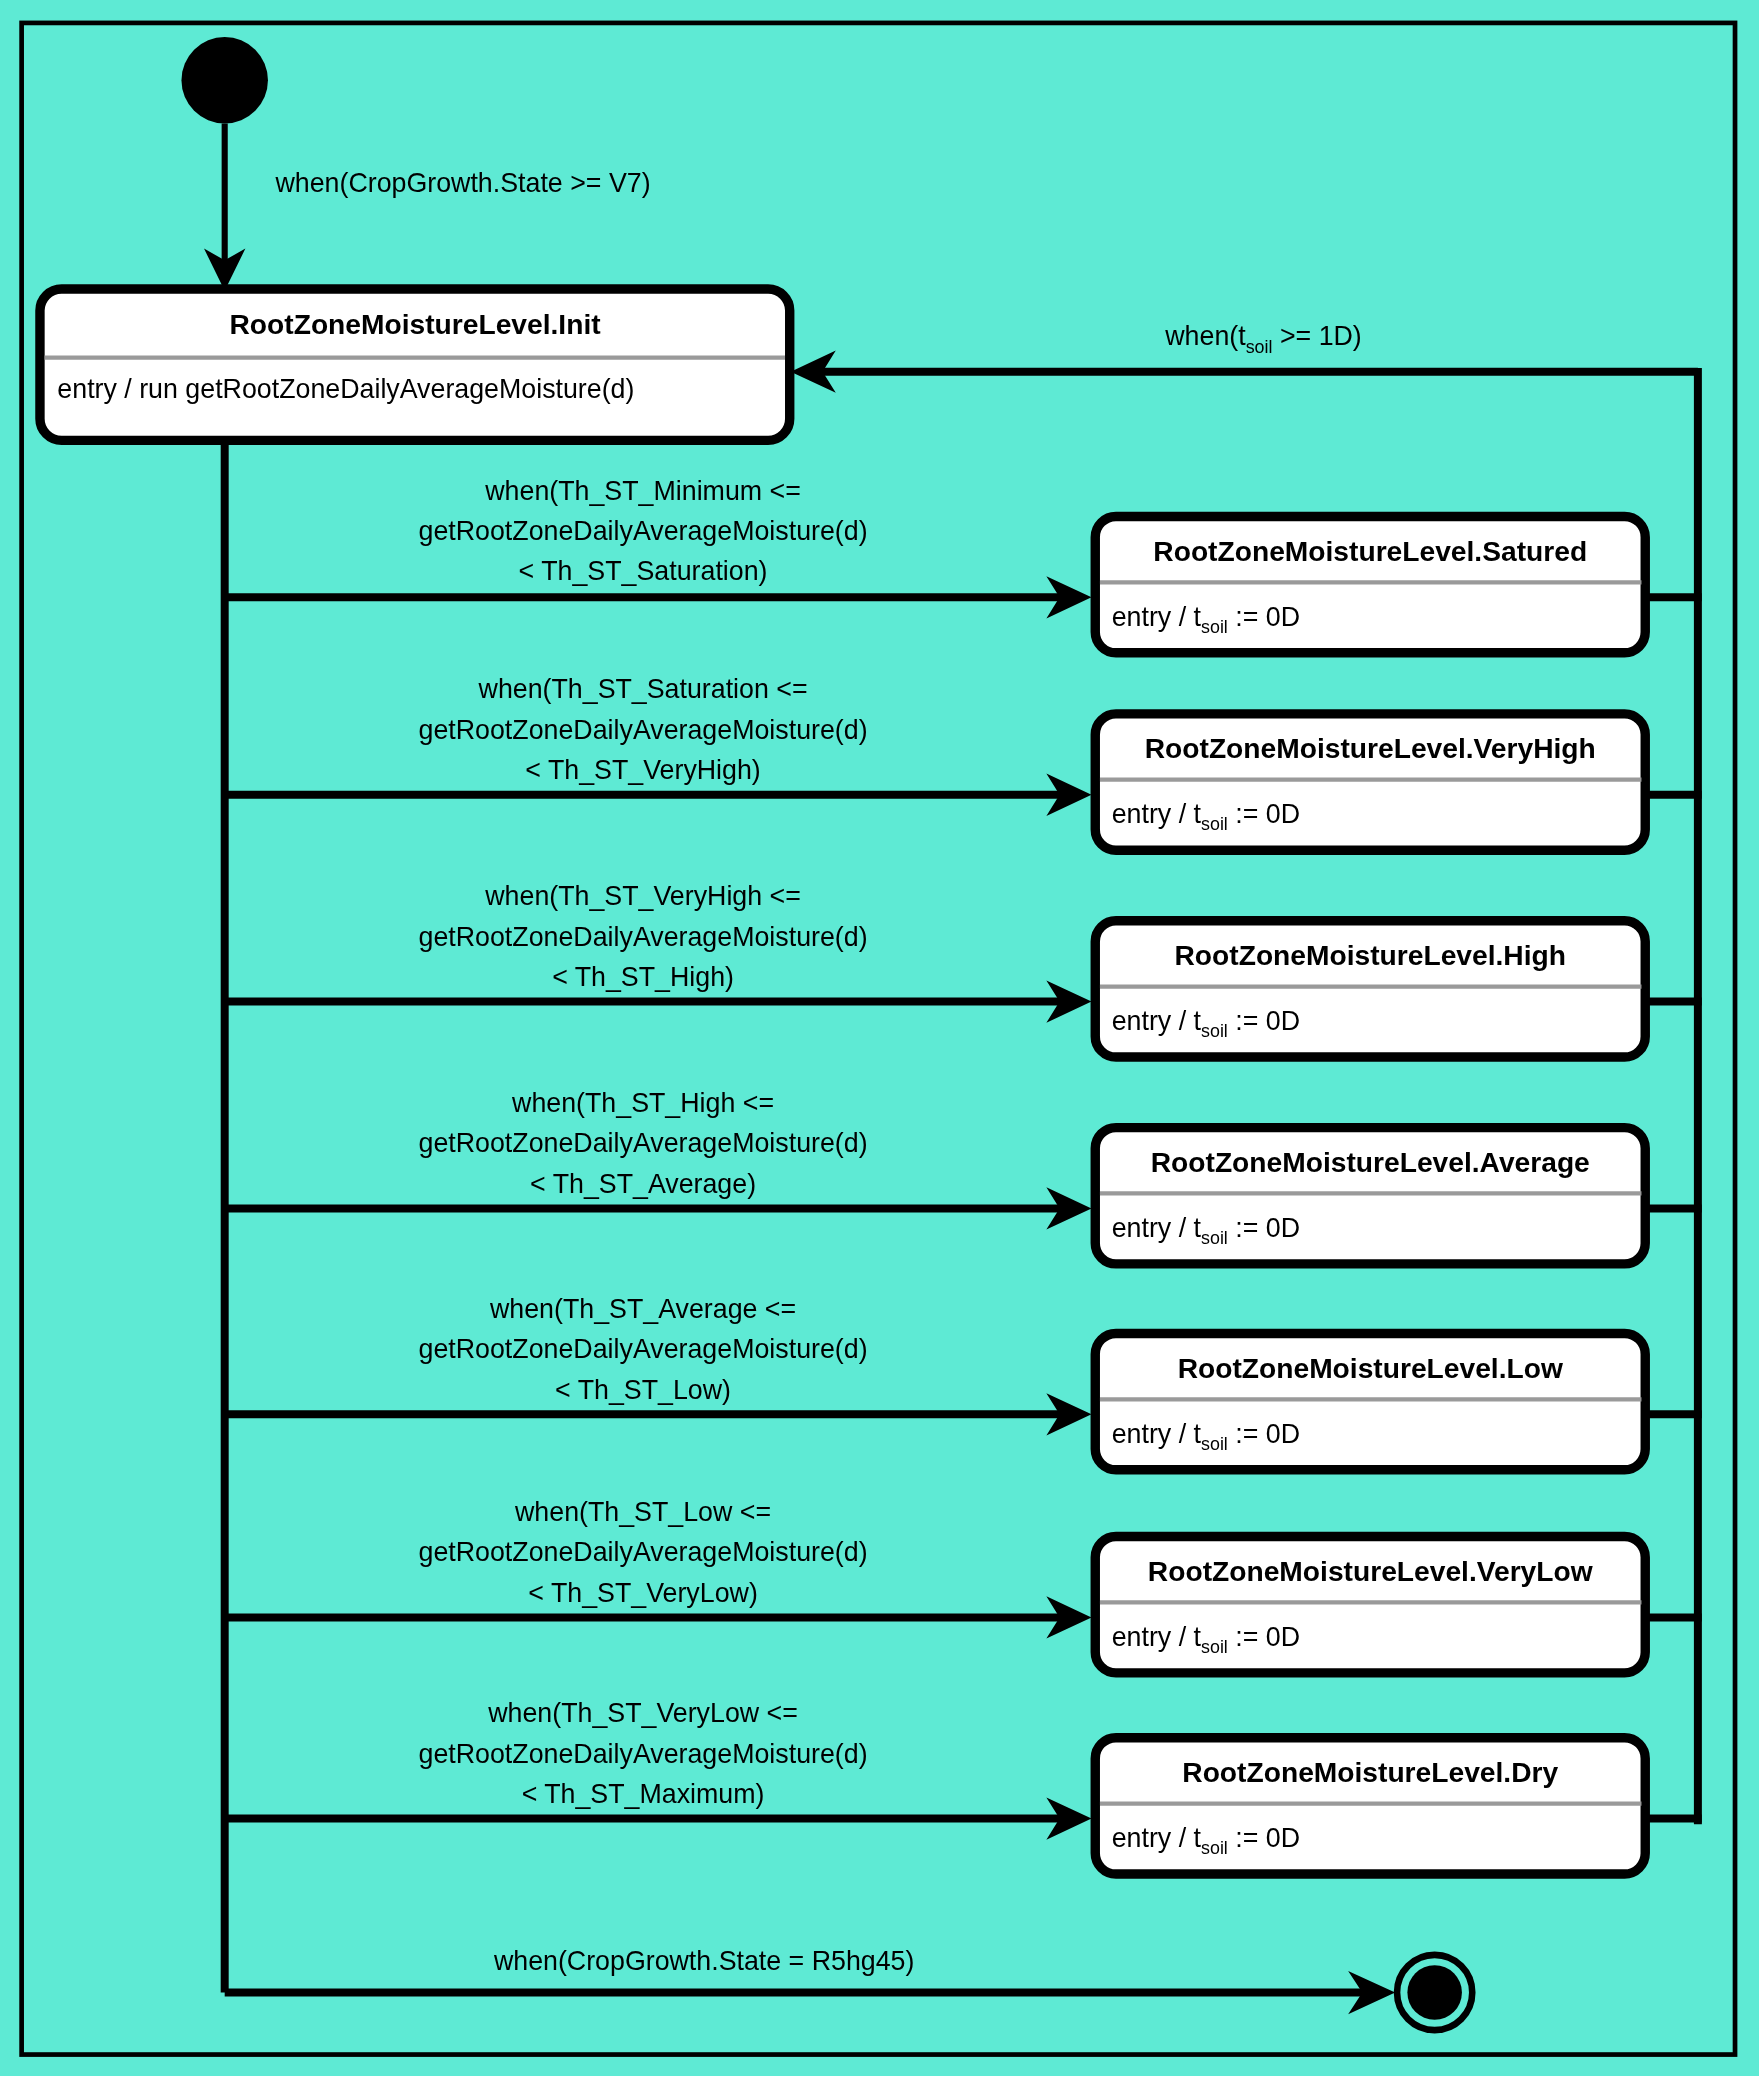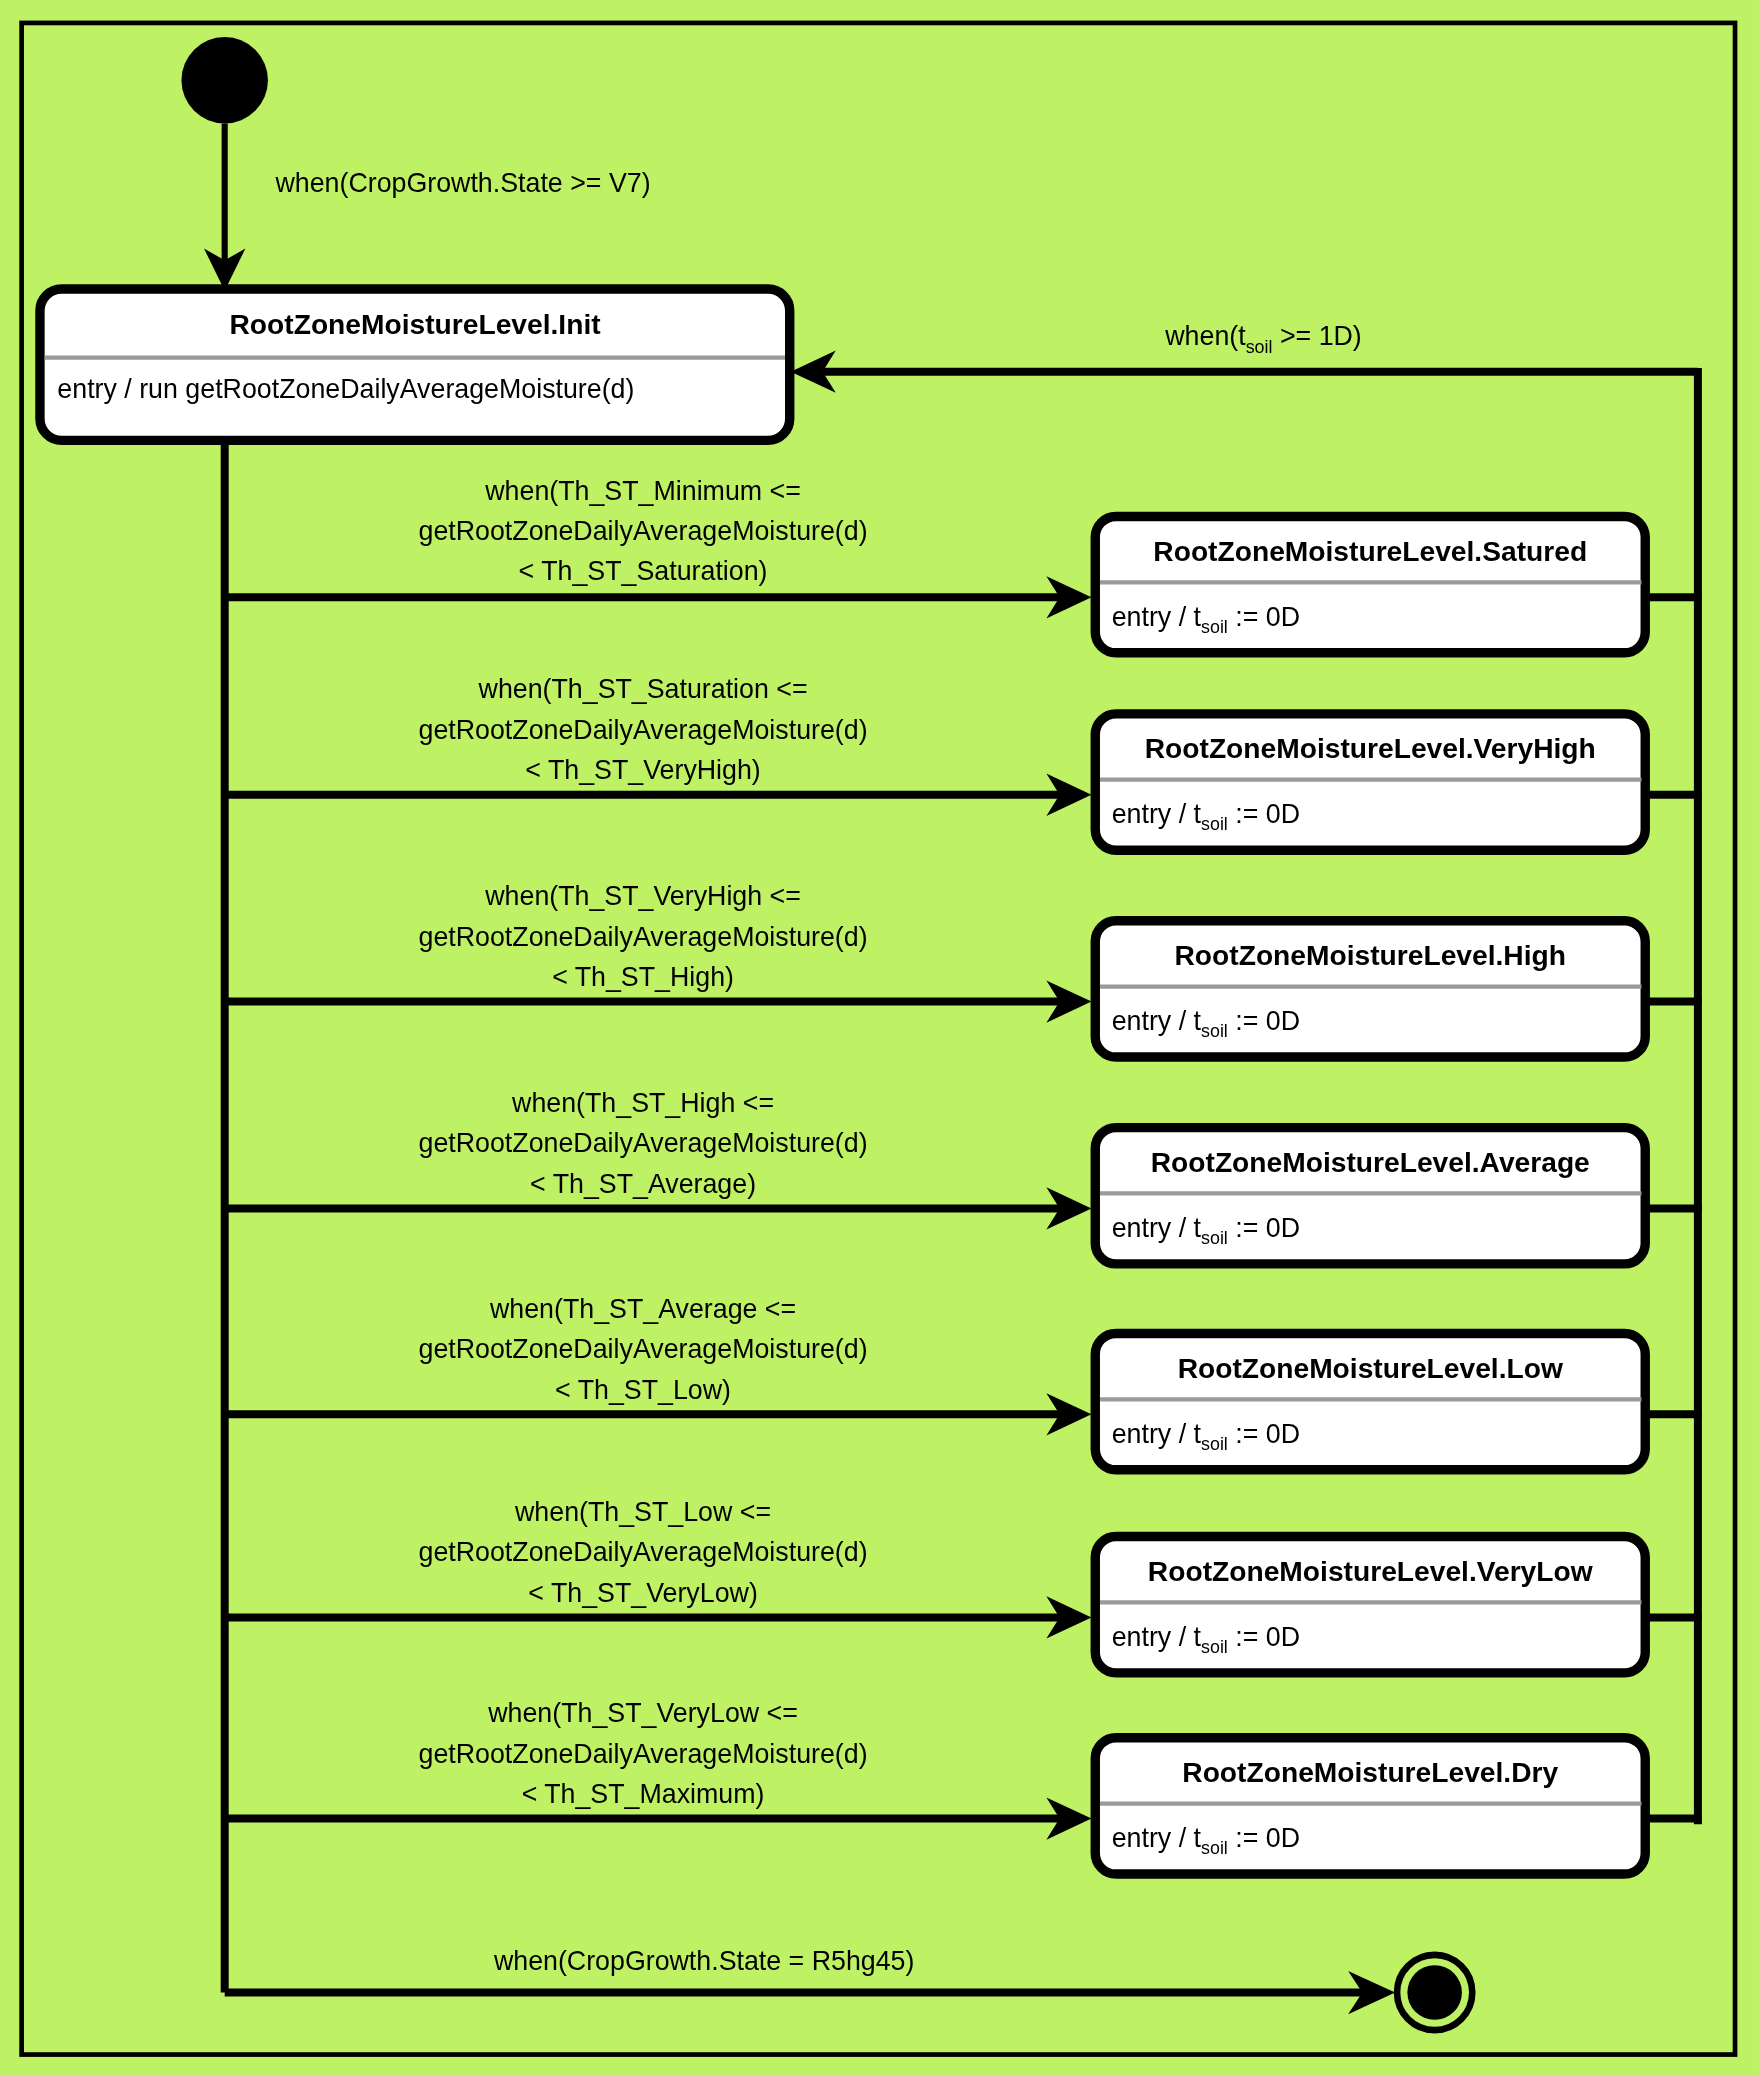--- a/index.html
+++ b/index.html
@@ -4,21 +4,21 @@
 <style>
   html, body {
     margin: 0;
     padding: 0;
     background: #ffffff;
   }
   #canvas {
     position: relative;
     width: 1759px;
     height: 2077px;
-    background: #bef264;
+    background: #5eead4;
     font-family: "Liberation Sans", sans-serif;
   }
   svg.diagram {
     position: absolute;
     inset: 0;
     width: 1759px;
     height: 2077px;
   }
   .frame-rect {
     fill: none;

